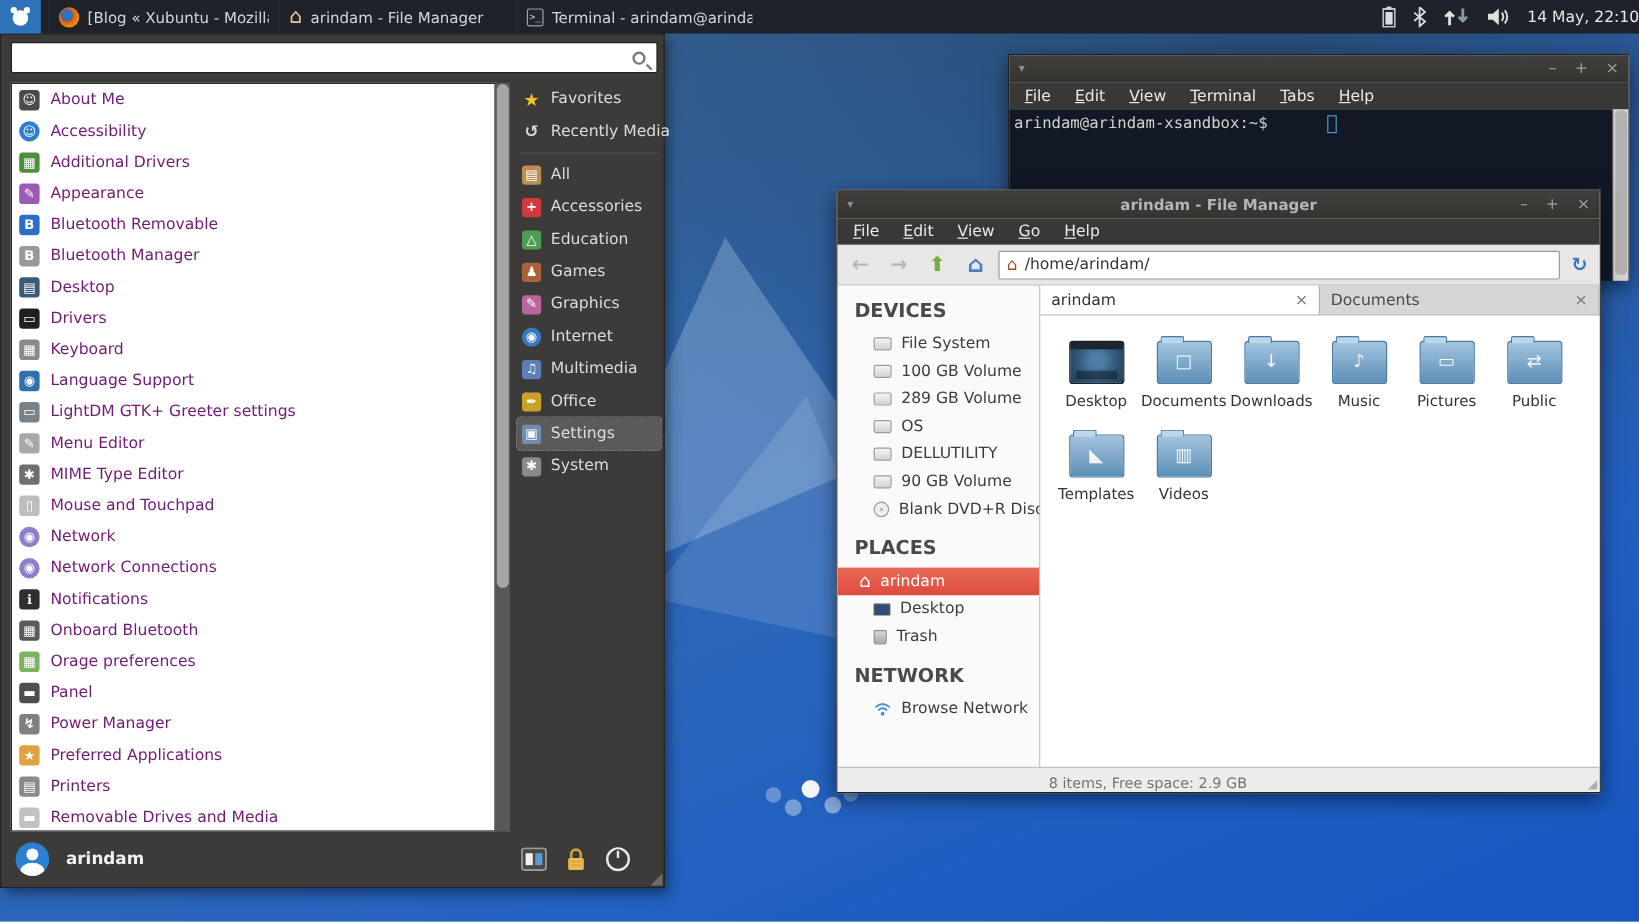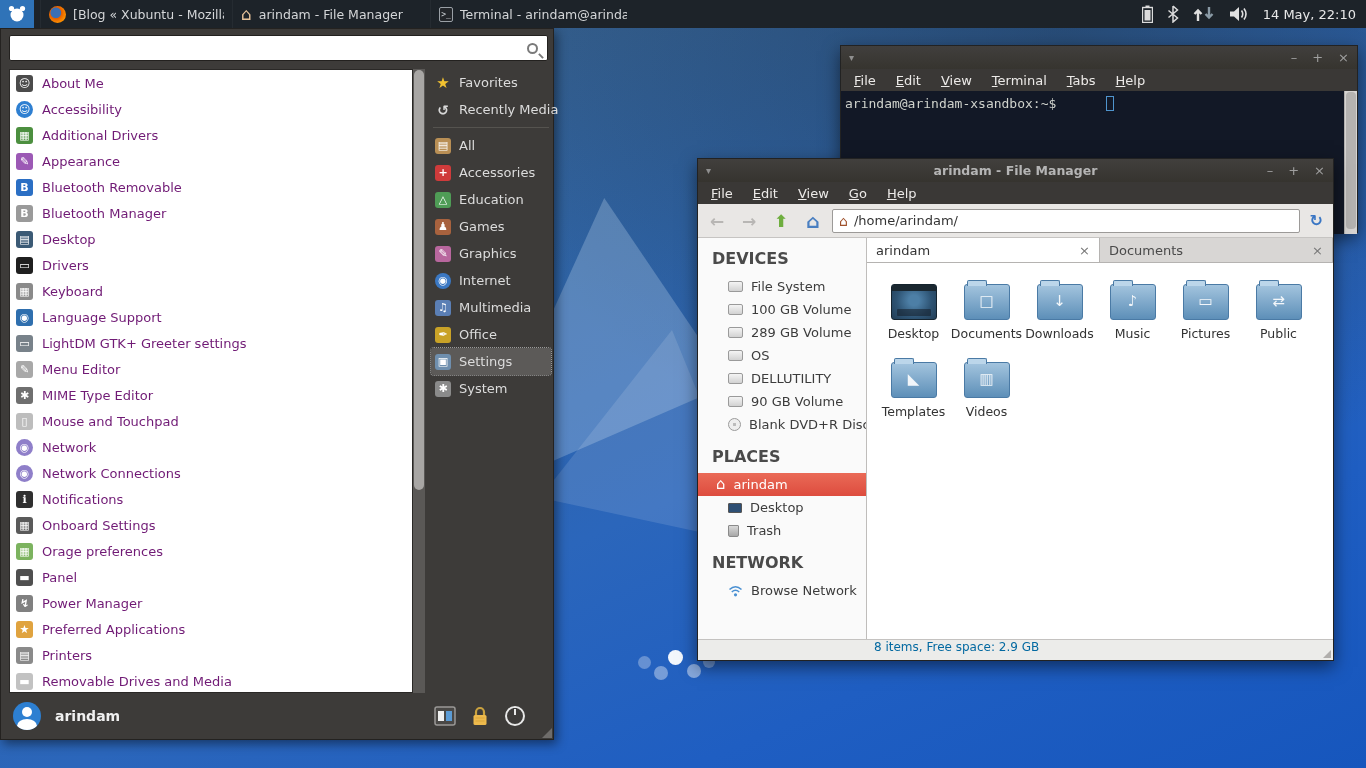--- a/index.html
+++ b/index.html
@@ -21,21 +21,21 @@
            display:flex; align-items:center; z-index:50; color:#d6d6d6; }
   .whisker-btn { width:34px; height:28px; background:#2f73b8; display:flex; align-items:center; justify-content:center; flex:none; }
   .taskbtn { height:28px; display:flex; align-items:center; gap:7px; padding:0 8px; flex:none;
              border-left:1px solid rgba(255,255,255,.04); }
   .taskbtn .tlabel { font-size:12.5px; color:#d4d6d8; white-space:nowrap; overflow:hidden; }
   .ff-ic { width:17px; height:17px; border-radius:50%; flex:none;
            background:radial-gradient(circle at 40% 40%, #3b6fb5 0 34%, #e66000 40%, #ff9500 75%); }
   .home-task-ic { font-size:17px; color:#e8c39a; line-height:17px; }
   .term-task-ic { width:15px; height:15px; background:#23262a; border:1px solid #9aa0a6; border-radius:2px;
                   color:#cfd3d7; font-size:8px; line-height:13px; text-align:center; font-family:"DejaVu Sans Mono",monospace; }
-  .tray { margin-left:auto; display:flex; align-items:center; gap:14px; padding-right:10px; }
+  .tray { margin-left:auto; display:flex; align-items:center; gap:14px; }
   .clock { font-size:13px; color:#e8e8e8; white-space:nowrap; }
   
   .whisker { position:absolute; left:0; top:28px; width:554px; height:712px; background:#3d3b39;
              border:1px solid #242220; box-shadow:3px 4px 10px rgba(0,0,0,.45); z-index:40; }
   .wsearch { position:absolute; left:8px; top:6px; width:539px; height:26px; background:#fff;
              border:1px solid #23211f; border-radius:2px; display:flex; align-items:center; }
   .wsearch input { flex:1; border:none; outline:none; height:22px; font-size:13px; padding:0 6px; background:transparent; }
   .mag { width:11px; height:11px; border:2px solid #7a7a7a; border-radius:50%; position:relative; margin-right:9px; flex:none; }
   .mag::after { content:""; position:absolute; width:6px; height:2px; background:#7a7a7a;
                 transform:rotate(45deg); left:9px; top:10px; }
@@ -115,22 +115,22 @@
   .folder { width:46px; height:36px; margin:5px auto 0; border-radius:3px;
             background:linear-gradient(#a3c4de,#5d8fb8); border:1px solid #4a7aa5; position:relative; }
   .folder::before { content:""; position:absolute; top:-5px; left:2px; width:18px; height:5px;
                     background:#bcd6ea; border:1px solid #4a7aa5; border-bottom:none; border-radius:2px 2px 0 0; }
   .folder .fglyph { position:absolute; left:0; right:0; top:7px; font-size:15px; color:rgba(255,255,255,.9); }
   .desktop-thumb { width:46px; height:36px; margin:5px auto 0; border-radius:3px; border:1px solid #15242f;
                    background:radial-gradient(circle at 50% 45%, #4d7fa6 0 18%, #2e5474 60%, #223e56 100%); position:relative; }
   .desktop-thumb::before { content:""; position:absolute; left:0; right:0; top:0; height:6px; background:#1a2730; border-radius:2px 2px 0 0; }
   .desktop-thumb::after { content:""; position:absolute; left:5px; right:5px; bottom:3px; height:7px; background:rgba(20,30,40,.55); border-radius:1px; }
   .file-label { font-size:12.5px; color:#333; margin-top:6px; }
-  .statusbar { height:21px; background:#ececea; border-top:1px solid #c4c2c0; display:flex; align-items:flex-start;
-               padding-left:176px; font-size:12px; color:#0369a1; position:relative; }
+  .statusbar { height:21px; background:#ececea; border-top:1px solid #c4c2c0; display:flex; align-items:flex-end;
+               padding-left:176px; font-size:12px; color:#737373; position:relative; }
   .fm-grip { position:absolute; right:2px; bottom:2px; width:0; height:0;
              border-left:8px solid transparent; border-bottom:8px solid #b0aeac; }
 </style>
 </head>
 <body>
 
 <div class="poly p1"></div>
 <div class="poly p2"></div>
 <div class="dot" style="left:638px;top:656px;width:13px;height:13px;opacity:.30"></div>
 <div class="dot" style="left:654px;top:666px;width:14px;height:14px;opacity:.38"></div>
@@ -249,21 +249,21 @@
     <div class="wl-item">
         <span class="mi" style="background:#8f7fc9;border-radius:50%">◉</span>
         <span class="wl-label">Network Connections</span>
       </div>
     <div class="wl-item">
         <span class="mi" style="background:#2f2f2f">ℹ</span>
         <span class="wl-label">Notifications</span>
       </div>
     <div class="wl-item">
         <span class="mi" style="background:#5a5a5a">▦</span>
-        <span class="wl-label">Onboard Settings</span>
+        <span class="wl-label">Onboard Bluetooth</span>
       </div>
     <div class="wl-item">
         <span class="mi" style="background:#7cb35f">▦</span>
         <span class="wl-label">Orage preferences</span>
       </div>
     <div class="wl-item">
         <span class="mi" style="background:#4f4f4f">▬</span>
         <span class="wl-label">Panel</span>
       </div>
     <div class="wl-item">

